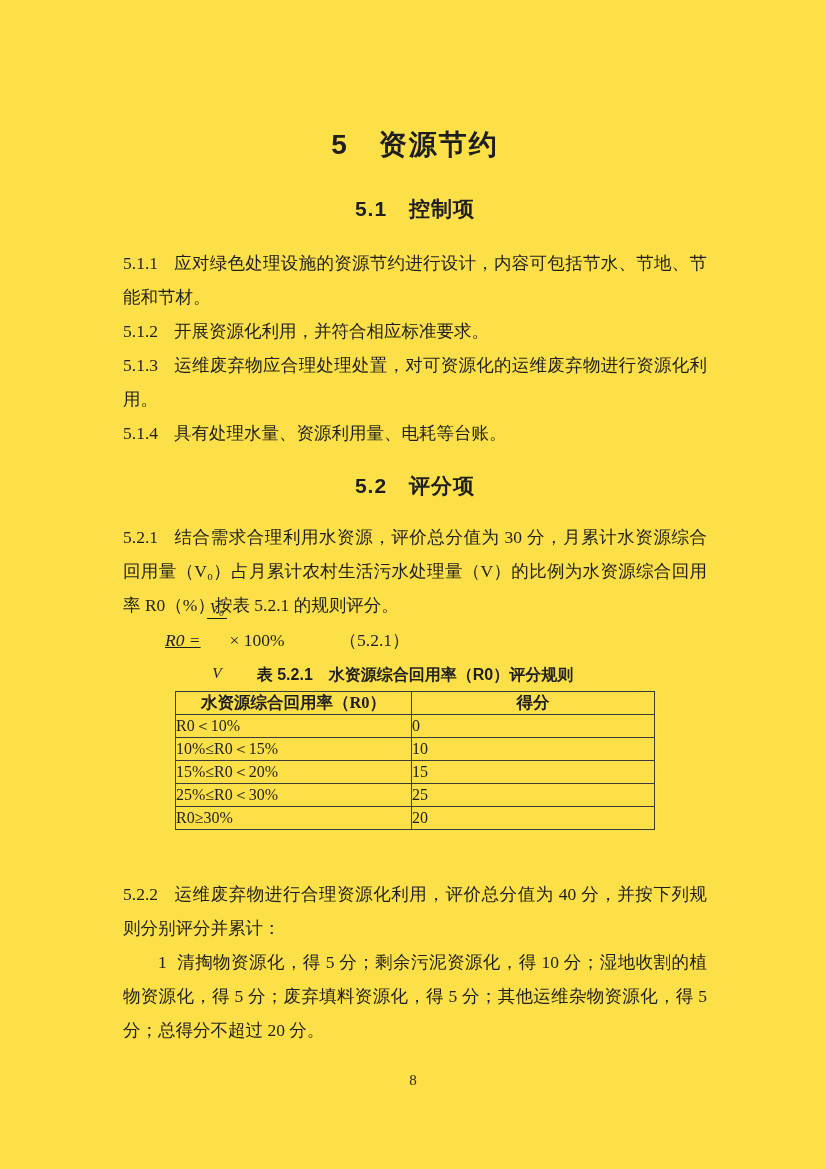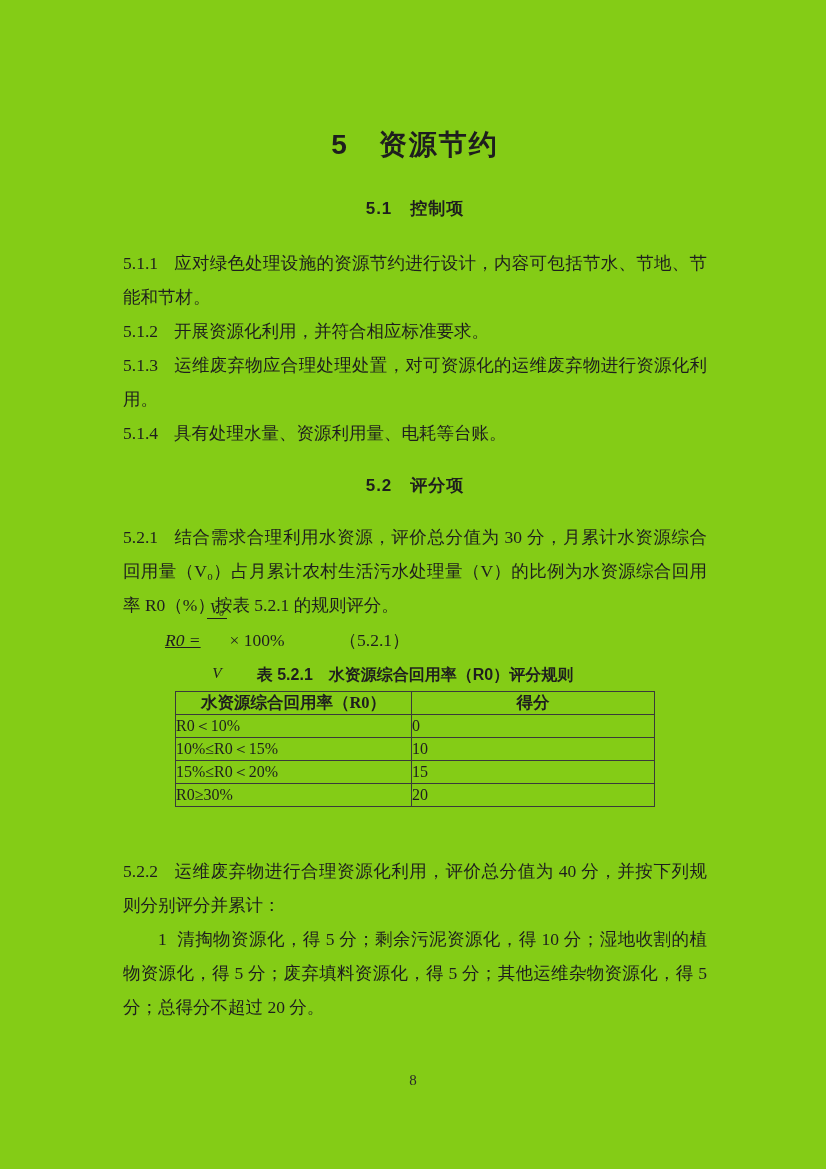--- a/index.html
+++ b/index.html
@@ -2,21 +2,21 @@
 <html><head>
 <meta charset="utf-8">
 <style>
   * { margin: 0; padding: 0; box-sizing: border-box; }
   html, body { background: #ffffff; }
   .page {
     position: relative;
     width: 826px;
     height: 1169px;
     margin: 0 auto;
-    background: #84cc16;
+    background: #fde047;
     font-family: "Liberation Serif", "DejaVu Serif", serif;
     color: #1e1e1e;
     overflow: hidden;
   }
   .content {
     position: absolute;
     left: 123px;
     top: 0;
     width: 584px;
   }
@@ -26,21 +26,21 @@
     font-family: "Liberation Sans", "DejaVu Sans", sans-serif;
     font-weight: bold;
     font-size: 28px;
     line-height: 30px;
     letter-spacing: 2px;
   }
   .section-heading {
     text-align: center;
     font-family: "Liberation Sans", "DejaVu Sans", sans-serif;
     font-weight: bold;
-    font-size: 17px;
+    font-size: 21px;
     line-height: 22px;
     letter-spacing: 1px;
   }
   .heading-51 { margin-top: 38px; }
   .heading-52 { margin-top: 25px; }
   .body-para {
     font-size: 17.5px;
     line-height: 34px;
     text-align: justify;
   }
@@ -170,20 +170,24 @@
         </tr>
         <tr>
           <td>10%≤R0＜15%</td>
           <td>10</td>
         </tr>
         <tr>
           <td>15%≤R0＜20%</td>
           <td>15</td>
         </tr>
         <tr>
+          <td>25%≤R0＜30%</td>
+          <td>25</td>
+        </tr>
+        <tr>
           <td>R0≥30%</td>
           <td>20</td>
         </tr>
       </tbody>
     </table>
 
     <p class="body-para para-522"><span class="clause-num">5.2.2</span><span>运维废弃物进行合理资源化利用，评价总分值为 40 分，并按下列规则分别评分并累计：</span></p>
 
     <p class="body-para sub-para"><span class="sub-num">1</span><span>清掏物资源化，得 5 分；剩余污泥资源化，得 10 分；湿地收割的植物资源化，得 5 分；废弃填料资源化，得 5 分；其他运维杂物资源化，得 5 分；总得分不超过 20 分。</span></p>
 

